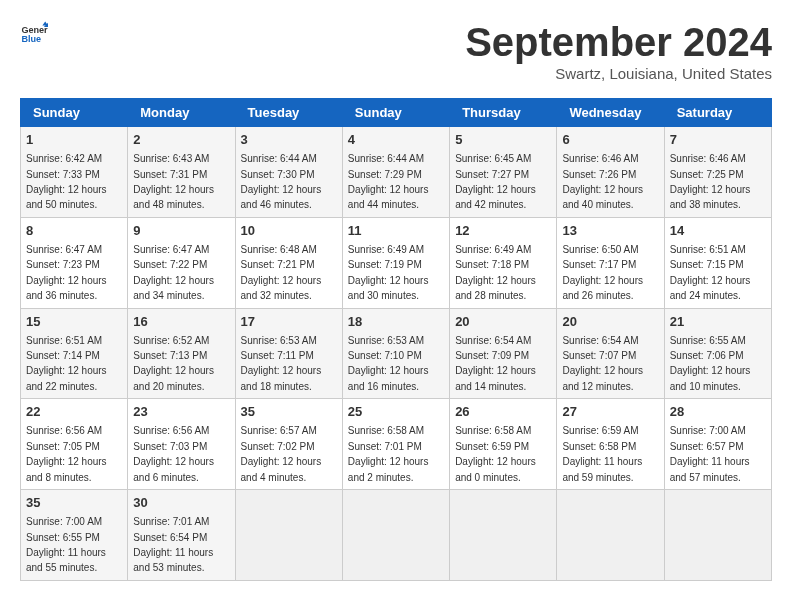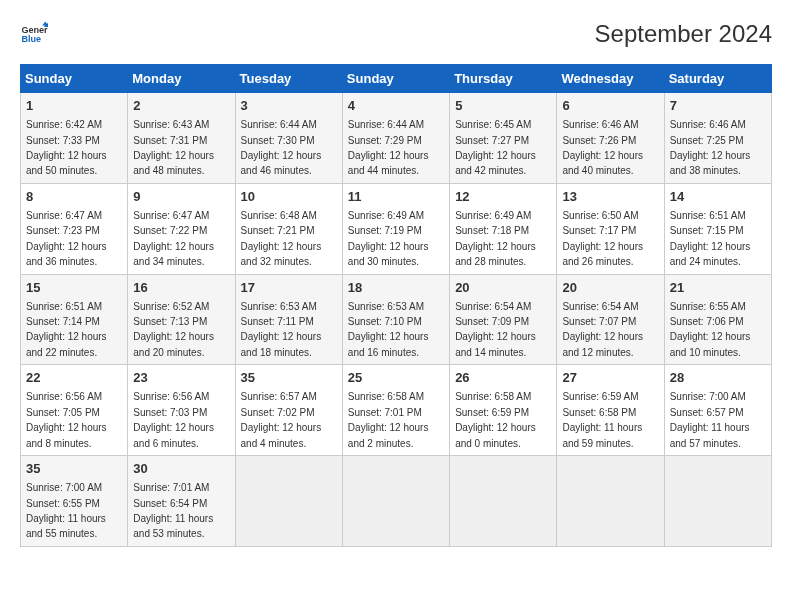--- a/index.html
+++ b/index.html
@@ -22,37 +22,37 @@
       gap: 4px;
     }
     .logo-icon {
       width: 28px;
       height: 28px;
     }
     .title-block {
       text-align: right;
     }
     .month-title {
-      font-size: 24px;
-      font-weight: normal;
+      font-size: 40px;
+      font-weight: bold;
       color: #333;
     }
     .subtitle {
       font-size: 15px;
       color: #555;
     }
     table {
       width: 100%;
       border-collapse: collapse;
       font-size: 11px;
     }
     thead tr th {
       background-color: #1565c0;
       color: #fff;
-      padding: 6px 4px;
+      padding: 6px 12px;
       text-align: left;
       font-size: 13px;
       font-weight: bold;
       border: 1px solid #1565c0;
     }
     tbody tr td {
       vertical-align: top;
       padding: 4px 5px;
       border: 1px solid #ccc;
       width: 14.28%;
@@ -89,20 +89,21 @@
   <div class="logo">
     <svg class="logo-icon" viewBox="0 0 40 40" xmlns="http://www.w3.org/2000/svg">
       <text x="2" y="18" font-size="13" font-weight="bold" fill="#333">General</text>
       <text x="2" y="32" font-size="13" font-weight="bold" fill="#1565c0">Blue</text>
       <polygon points="32,8 40,8 36,2" fill="#1565c0"></polygon>
       <polygon points="34,10 40,10 40,4" fill="#1565c0"></polygon>
     </svg>
   </div>
   <div class="title-block">
     <div class="month-title">September 2024</div>
+    <div class="subtitle">Swartz, Louisiana, United States</div>
   </div>
 </div>
 
 <table>
   <thead>
     <tr>
       <th>Sunday</th>
       <th>Monday</th>
       <th>Tuesday</th>
       <th>Sunday</th>

